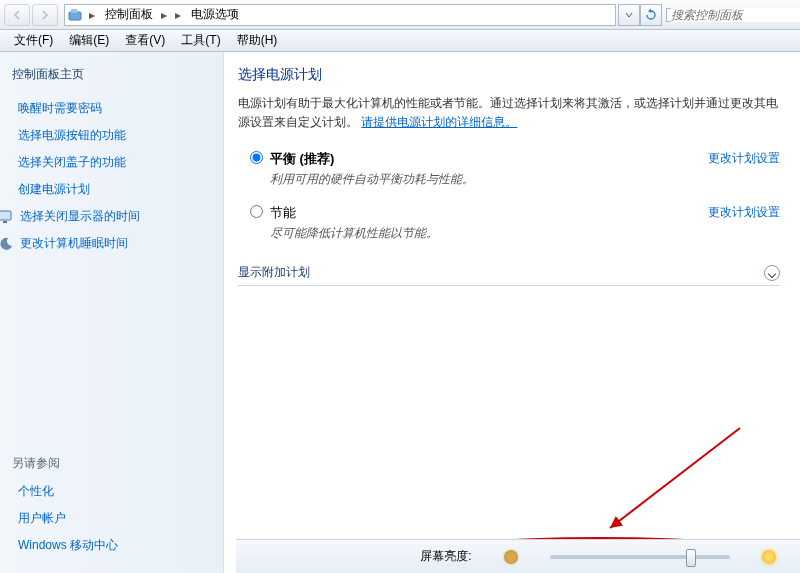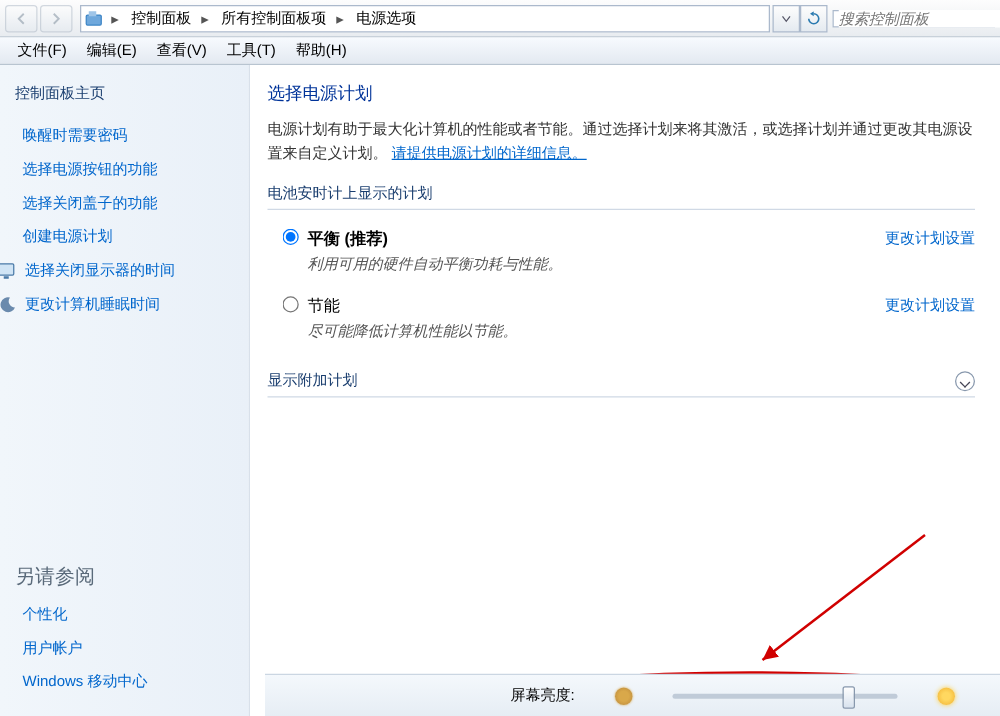--- a/index.html
+++ b/index.html
@@ -19,26 +19,26 @@
 .searchbox input { flex: 1; border: none; outline: none; font-size: 12px; color: #888; font-style: italic; }
 
 
 .menubar { height: 22px; background: linear-gradient(#f7fafe, #e3e9f1); border-bottom: 1px solid #b8c4d0; display: flex; align-items: center; padding: 0 6px; font-size: 12px; }
 .menu-item { padding: 2px 8px; cursor: pointer; text-align: center; }
 
 
 .content { display: flex; height: calc(573px - 52px); }
 
 
-.sidebar { width: 200px; background: linear-gradient(to right, #f1f6fb, #e9f0f8); border-right: 1px solid #d8e0ea; padding: 14px 12px; display: flex; flex-direction: column; }
+.sidebar { width: 224px; background: linear-gradient(to right, #f1f6fb, #e9f0f8); border-right: 1px solid #d8e0ea; padding: 14px 12px; display: flex; flex-direction: column; }
 .sidebar-title { color: #1a3e6f; font-size: 12px; margin-bottom: 12px; }
 .sidebar-link { color: #0066cc; font-size: 12px; padding: 5px 0 5px 6px; cursor: pointer; display: flex; align-items: center; gap: 6px; }
 .sidebar-link .sl-icon { width: 16px; height: 16px; display: flex; align-items: center; justify-content: center; }
 .sidebar-spacer { flex: 1; }
-.see-also { color: #5a6a7a; font-size: 16px; margin-bottom: 6px; }
+.see-also { color: #5a6a7a; font-size: 12px; margin-bottom: 6px; }
 
 
 .main { flex: 1; position: relative; padding: 14px 20px 0 14px; overflow: hidden; }
 .main h1 { color: #003399; font-size: 14px; font-weight: normal; margin-bottom: 10px; }
 .desc { font-size: 12px; color: #333; line-height: 1.6; margin-bottom: 14px; }
 .desc a { color: #0066cc; cursor: pointer; text-decoration: underline; }
 .group-head { font-size: 12px; color: #1a3e6f; border-bottom: 1px solid #d0d9e5; padding-bottom: 4px; margin-bottom: 10px; display: flex; align-items: center; }
 .group-head .expand { margin-left: auto; }
 .plan { display: flex; align-items: flex-start; padding: 4px 0 12px 12px; }
 .plan .radio-col { width: 20px; padding-top: 1px; }
@@ -84,21 +84,20 @@
   <div class="breadcrumb">
     <span class="bc-icon">
       <svg width="16" height="16">
           <rect x="2" y="5" width="12" height="8" rx="1" fill="#6fa8dc" stroke="#3d85c6"></rect>
           <rect x="4" y="2" width="6" height="4" fill="#9fc5e8"></rect>
         </svg>
     </span>
     <span class="bc-sep">▸</span>
     <span class="bc-item">控制面板</span>
     <span class="bc-sep">▸</span>
-    <span class="bc-item">所有控制面板项</span>
     <span class="bc-sep">▸</span>
     <span class="bc-item">电源选项</span>
   </div>
   <div class="refresh-box">
     <div class="refresh-btn">
       <svg width="8" height="8">
           <path d="M1 2 L4 6 L7 2" stroke="#556" fill="none"></path>
         </svg>
     </div>
     <div class="refresh-btn">
@@ -171,23 +170,20 @@
     </div>
   </div>
 
   <div class="main">
     <h1>选择电源计划</h1>
     <div class="desc">
       <span>电源计划有助于最大化计算机的性能或者节能。通过选择计划来将其激活，或选择计划并通过更改其电源设置来自定义计划。</span>
       <a>请提供电源计划的详细信息。</a>
     </div>
 
-    <div class="group-head">
-      <span>电池安时计上显示的计划</span>
-    </div>
 
     <div class="plan">
       <div class="radio-col"><input type="radio" name="pp" checked="" style=""></div>
       <div class="text-col">
         <div class="plan-name"><b>平衡 (推荐)</b></div>
         <div class="plan-sub">利用可用的硬件自动平衡功耗与性能。</div>
       </div>
       <a class="action">更改计划设置</a>
     </div>
 

